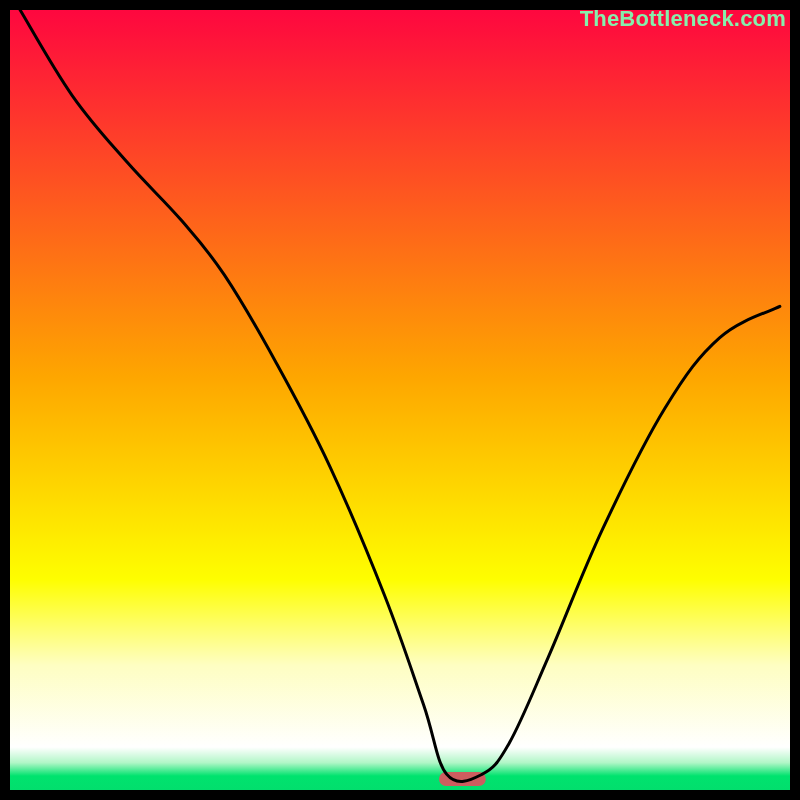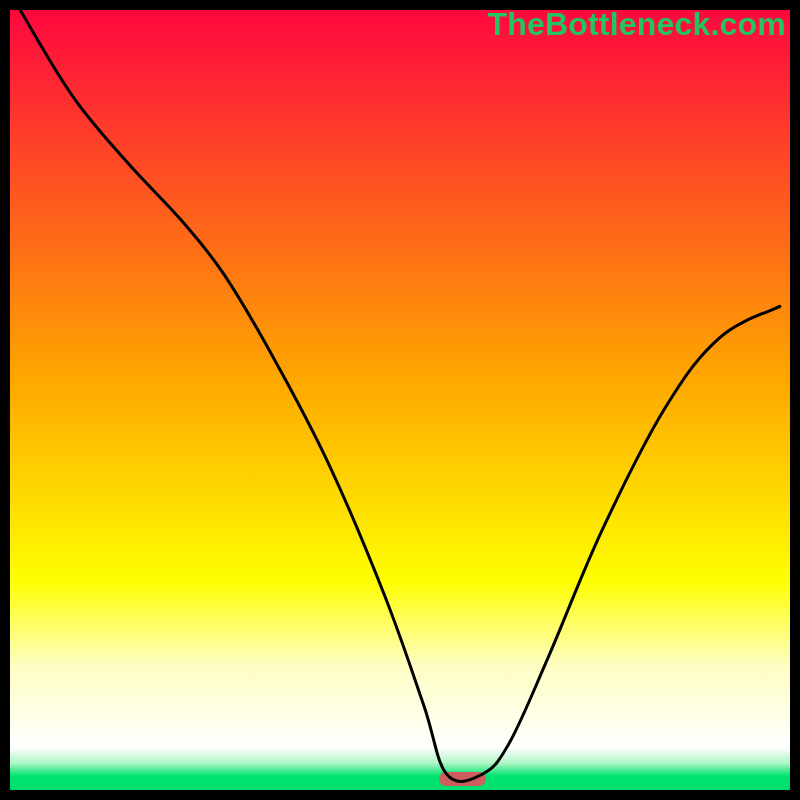--- a/index.html
+++ b/index.html
@@ -16,23 +16,23 @@
     top: 0;
     width: 800px;
     height: 800px;
     background: #000;
   }
   .watermark {
     position: absolute;
     top: 6px;
     right: 14px;
     font-family: Arial, Helvetica, sans-serif;
-    font-size: 32px;
+    font-size: 22px;
     font-weight: 700;
-    color: #22c55e;
+    color: #86efac;
     letter-spacing: 0.2px;
   }
 </style>
 </head>
 <body>
 
 <div class="frame">
   <svg id="chart-svg" width="800" height="800" viewBox="0 0 800 800">
       <defs>
         <linearGradient id="bg-grad" x1="0" y1="0" x2="0" y2="1">

